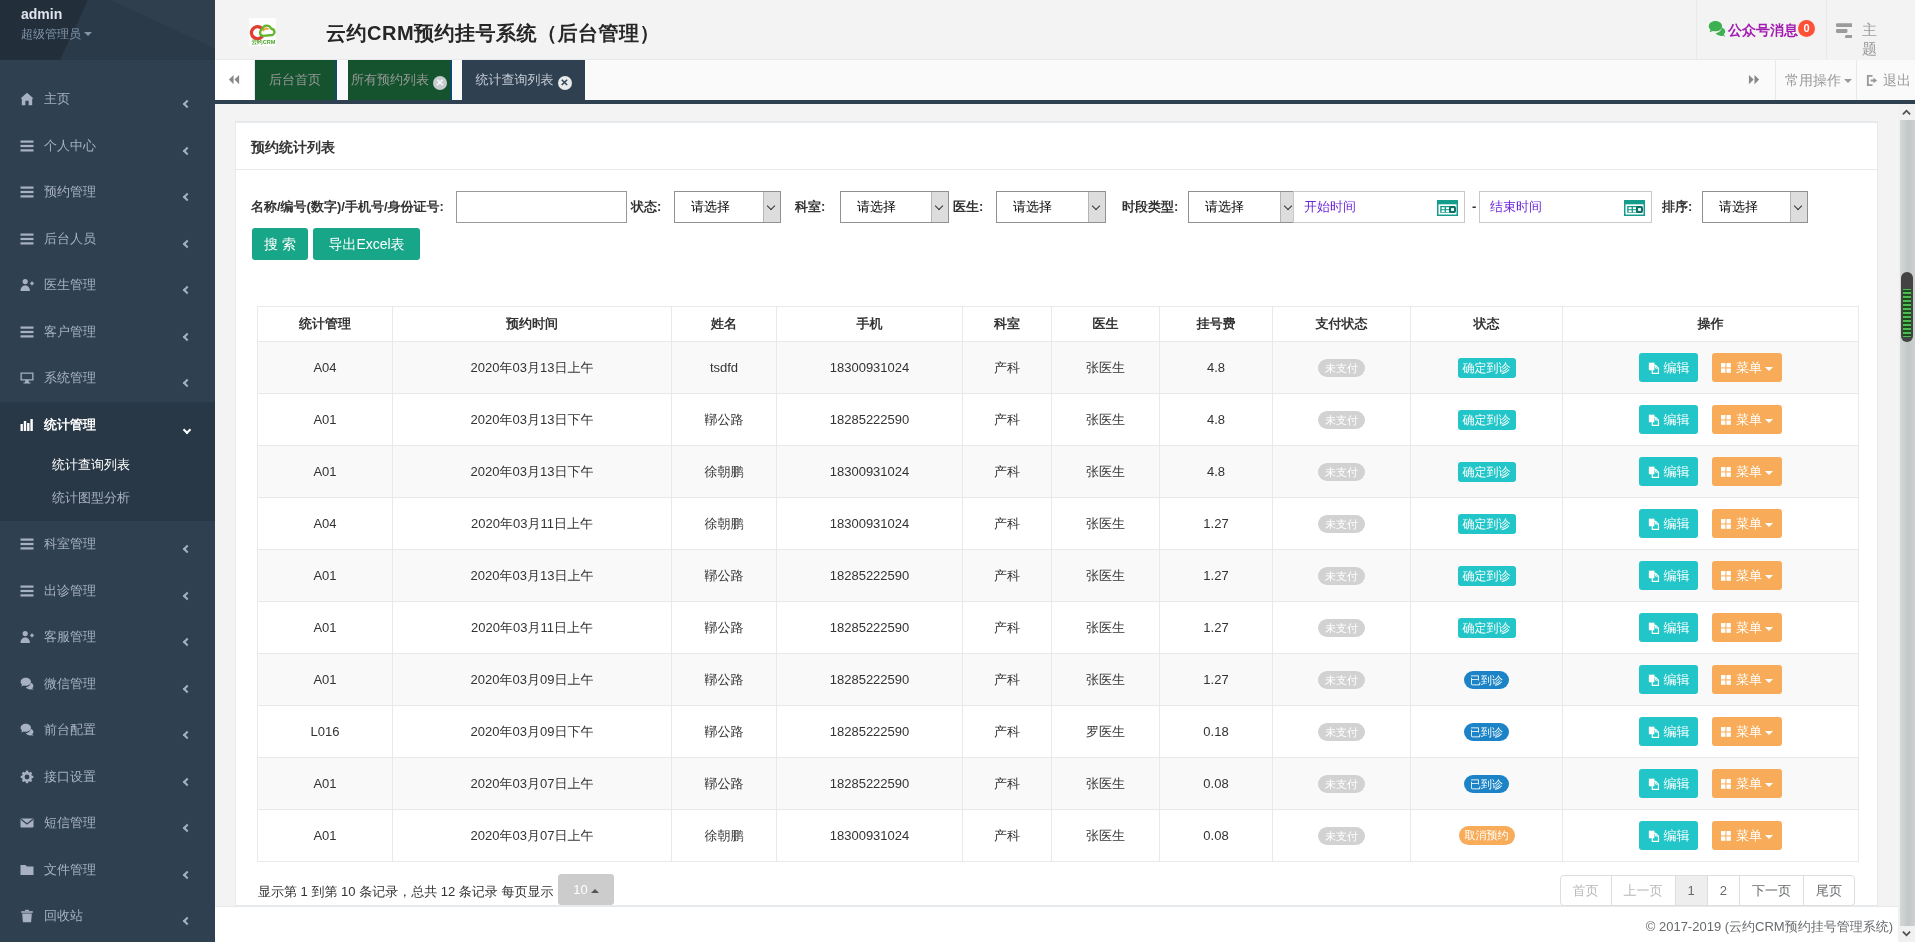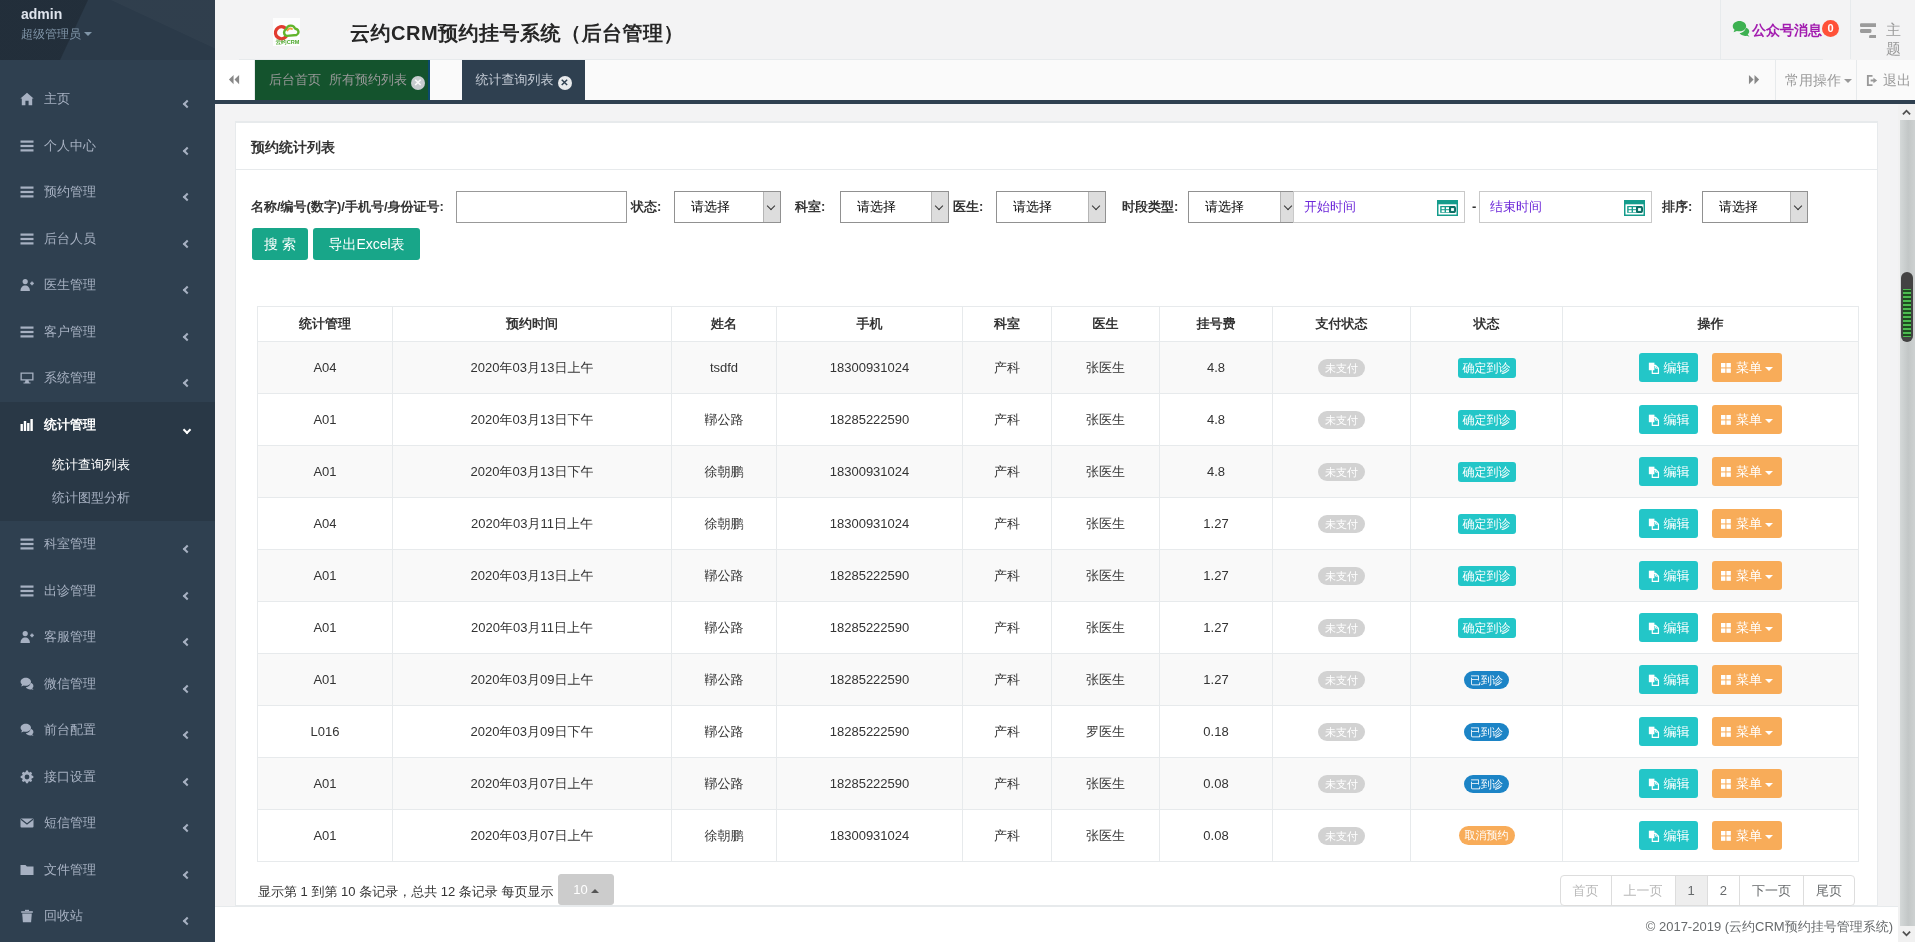--- a/index.html
+++ b/index.html
@@ -24,21 +24,21 @@
 .nitem .nchev { position:absolute; right:23px; top:50%; transform:translateY(-50%); width:8px; height:8px; }
 .chev-l { display:inline-block; width:6px; height:6px; border-left:2px solid #a7b1c2; border-bottom:2px solid #a7b1c2; transform:rotate(45deg); }
 .chev-dn { display:inline-block; width:6px; height:6px; border-left:2px solid #ffffff; border-bottom:2px solid #ffffff; transform:rotate(-45deg); }
 #activeblock { background:#293846; }
 #activeblock .nitem { color:#ffffff; font-weight:bold; }
 .sub { height:33px; line-height:33px; padding-left:52px; font-size:13px; color:#a7b1c2; font-weight:normal; }
 .sub.on { color:#ffffff; }
 #activeblock { padding-bottom:7px; }
 
 
-#topbar { position:absolute; left:215px; top:0; width:1584px; height:60px; background:#f3f3f4; border-bottom:1px solid #e7eaec;margin-left:24px; }
+#topbar { position:absolute; left:215px; top:0; width:1584px; height:60px; background:#f3f3f4; border-bottom:1px solid #e7eaec; }
 #title { position:absolute; left:111px; top:20px; font-size:20px; font-weight:bold; color:#262626; letter-spacing:0.5px; white-space:nowrap; }
 .tbsep { position:absolute; top:0; width:1px; height:59px; background:#e7eaec; }
 
 
 #tabrow { position:absolute; left:215px; top:60px; width:1700px; height:44px; background:#fafafa; border-bottom:4px solid #2f4050; }
 .tab { position:absolute; top:0; height:40px; line-height:40px; font-size:13px; color:#999; text-align:center; border-right:2px solid #0c4a6e; background:#14532d; }
 #tabback { position:absolute; left:0; top:0; width:40px; height:40px; background:#fff; border-right:1px solid #e7eaec; }
 .closec { display:inline-block; width:14px; height:14px; border-radius:50%; background:#c8cccf; color:#fafafa; font-size:10px; line-height:14px; text-align:center; vertical-align:-2px; margin-left:4px; font-weight:bold;}
 
 
@@ -282,21 +282,21 @@
       </svg></div>
     <div class="abs" style="left:1647px;top:21px;font-size:15px;color:#999;">主题</div>
   </div>
 
 <div id="tabrow">
     <div id="tabback"><span style="display:inline-block;margin:13px 0 0 13px;"><svg width="13" height="13" viewBox="0 0 14 14" fill="#888">
           <path d="M12 1 l-5 5 5 5 Z"></path>
           <path d="M6 1 l-5 5 5 5 Z"></path>
         </svg></span></div>
     <div class="tab" style="left:40px;width:82px;">后台首页</div>
-    <div class="tab" style="left:111px;width:104px;">所有预约列表<span class="closec">✕</span></div>
+    <div class="tab" style="left:133px;width:104px;">所有预约列表<span class="closec">✕</span></div>
     <div class="tab" style="left:247px;width:123px;background:#2f4050;border-right:none;color:#c3cad4;">统计查询列表<span class="closec" style="background:#e8eaec;color:#2f4050;">✕</span></div>
     <div class="abs" style="left:1533px;top:13px;"><svg width="13" height="13" viewBox="0 0 14 14" fill="#888">
         <path d="M1 1 l5 5 -5 5 Z"></path>
         <path d="M7 1 l5 5 -5 5 Z"></path>
       </svg></div>
     <div class="abs" style="left:1560px;top:0;width:1px;height:40px;background:#e7eaec;"></div>
     <div class="abs" style="left:1570px;top:0;height:40px;line-height:40px;font-size:14px;color:#999;">常用操作<span class="caret-d" style="border-top-color:#999;"></span></div>
     <div class="abs" style="left:1641px;top:0;width:1px;height:40px;background:#e7eaec;"></div>
     <div class="abs" style="left:1651px;top:13px;"><svg width="13" height="13" viewBox="0 0 14 14" fill="#999">
         <path d="M1 1 h6 v2 h-4 v8 h4 v2 h-6 Z"></path>

